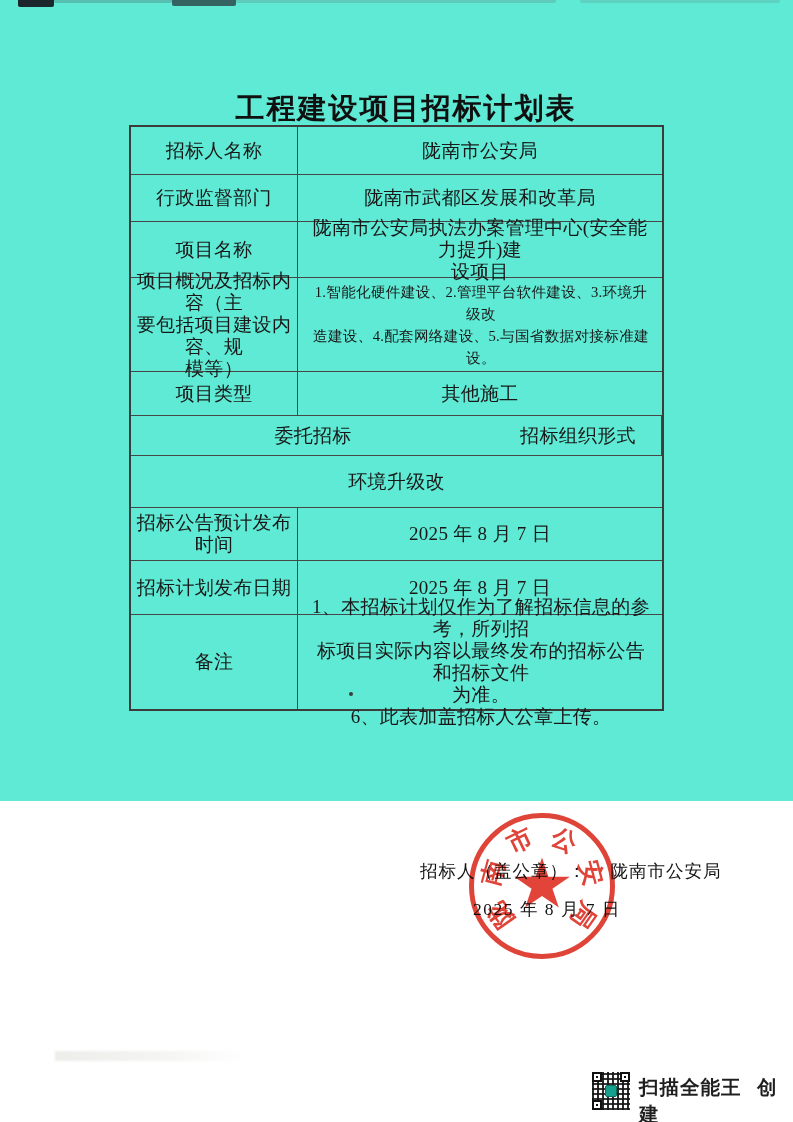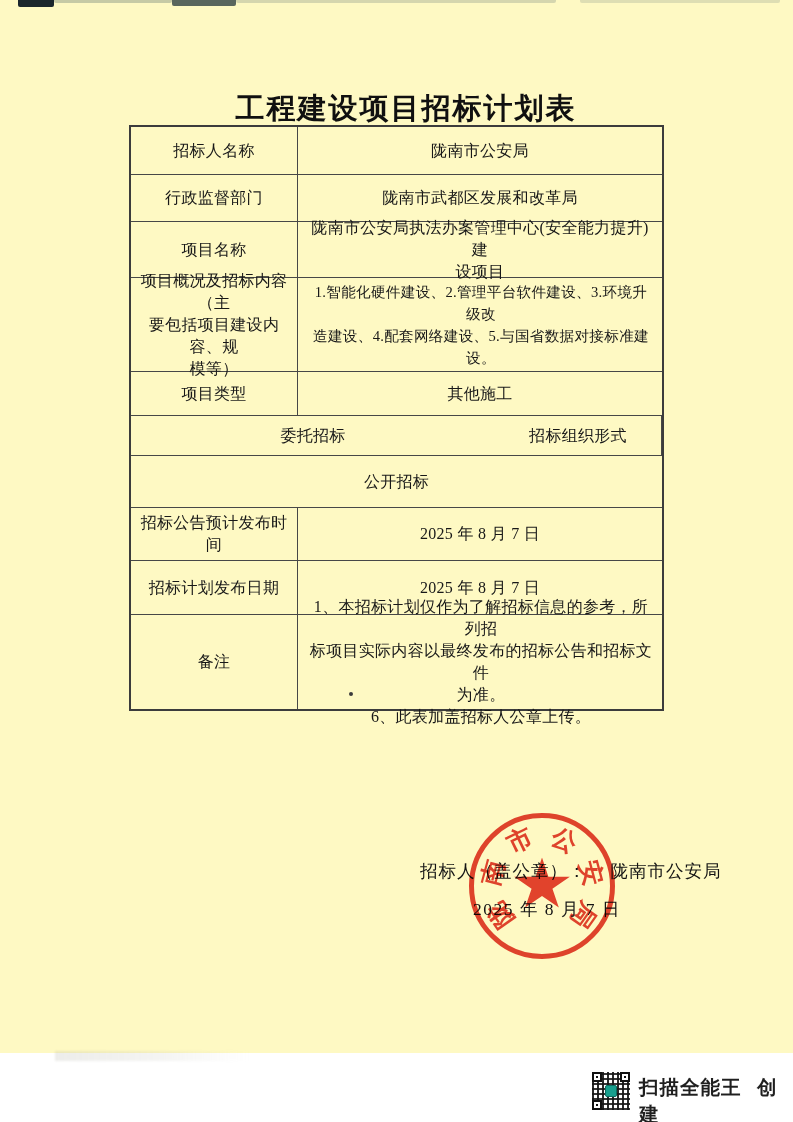--- a/index.html
+++ b/index.html
@@ -1,18 +1,18 @@
 <!DOCTYPE html>
 <html><head>
 <meta charset="utf-8">
 <style>
   * { margin:0; padding:0; box-sizing:border-box; }
   html,body { width:793px; height:1122px; background:#ffffff; overflow:hidden;
     font-family:"Liberation Serif","DejaVu Serif",serif; color:#161616; }
-  .page { position:relative; width:793px; height:1053px; background:#fef9c3; }
+  .page { position:relative; width:793px; height:801px; background:#5eead4; }
 
   
   .top-artifact { position:absolute; top:0; left:0; width:793px; height:8px; }
   .top-artifact i { position:absolute; top:0; display:block; border-radius:0 0 2px 2px; }
   .ta1 { left:18px;  width:36px;  height:7px; background:#1b272c; }
   .ta2 { left:54px;  width:118px; height:3px; background:rgba(70,92,97,.30); }
   .ta3 { left:172px; width:64px;  height:6px; background:rgba(42,60,64,.78); }
   .ta4 { left:236px; width:320px; height:3px; background:rgba(95,114,117,.26); }
   .ta5 { left:580px; width:200px; height:3px; background:rgba(95,114,117,.20); }
 
@@ -20,21 +20,21 @@
   .title { position:absolute; top:89px; left:0; width:812px; text-align:center;
     font-family:"Liberation Sans","DejaVu Sans",sans-serif;
     font-size:29px; font-weight:bold; letter-spacing:2px; color:#101010; }
 
   
   .tbl { position:absolute; left:129px; top:125px; width:535px;
     border:2px solid #3c3c3c; background:transparent; }
   .row { display:flex; border-top:1.5px solid #474747; }
   .row:first-child { border-top:none; }
   .cell { display:flex; align-items:center; justify-content:center;
-    font-size:16px; line-height:22px; white-space:pre-line; text-align:center;
+    font-size:19px; line-height:22px; white-space:pre-line; text-align:center;
     letter-spacing:0.3px; color:#181818; }
   .lab { width:167px; border-right:1.5px solid #474747; padding:2px 4px; flex:none; }
   .val { flex:1; padding:2px 8px; }
   .val.left { justify-content:flex-start; text-align:center; padding-left:10px; }
   .val.tight { font-size:14.6px; line-height:22px; }
   .r1{height:47px}.r2{height:56px}.r3{height:47px}.r4{height:57px}.r5{height:94px}
   .r6{height:44px}.r7{height:48px}.r8{height:40px}.r9{height:52px}.r10{height:53px}
   .r11{height:54px}.r12{height:95px}
 
   .stray-dot { position:absolute; left:349px; top:692px; width:4px; height:4px;
@@ -121,21 +121,21 @@
     </div>
     <div class="row r6">
       <div class="cell lab">项目类型</div>
       <div class="cell val">其他施工</div>
     </div>
     <div class="row r8">
       <div class="cell val">委托招标</div>
       <div class="cell lab">招标组织形式</div>
     </div>
     <div class="row r9">
-      <div class="cell val">公开招标</div>
+      <div class="cell val">环境升级改</div>
     </div>
     <div class="row r10">
       <div class="cell lab">招标公告预计发布时间</div>
       <div class="cell val">2025 年 8 月 7 日</div>
     </div>
     <div class="row r11">
       <div class="cell lab">招标计划发布日期</div>
       <div class="cell val">2025 年 8 月 7 日</div>
     </div>
     <div class="row r12">

